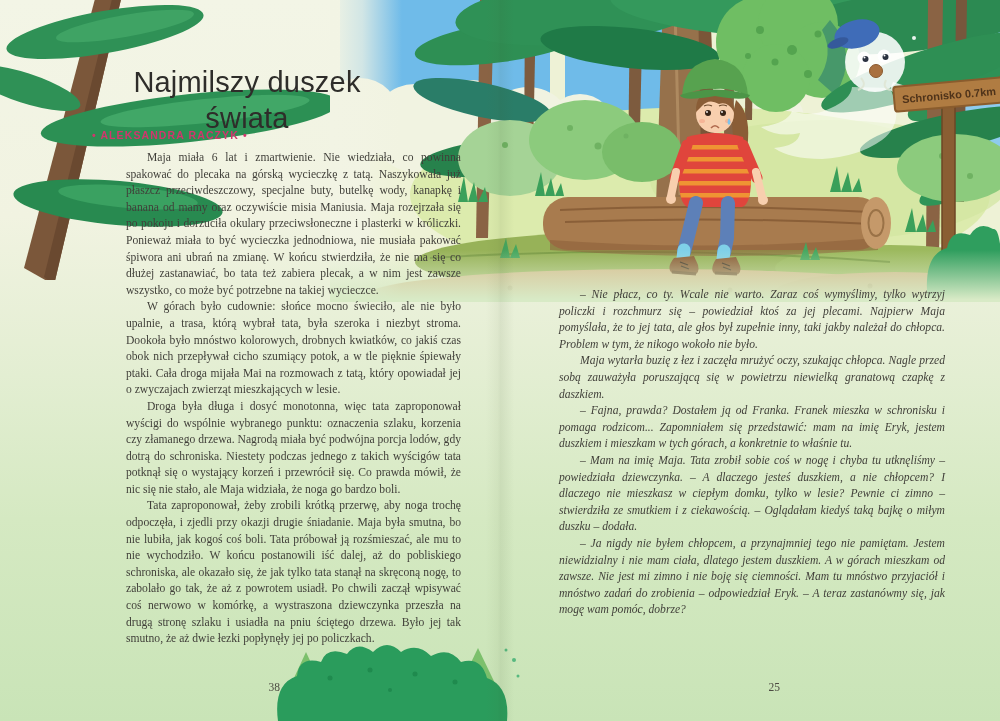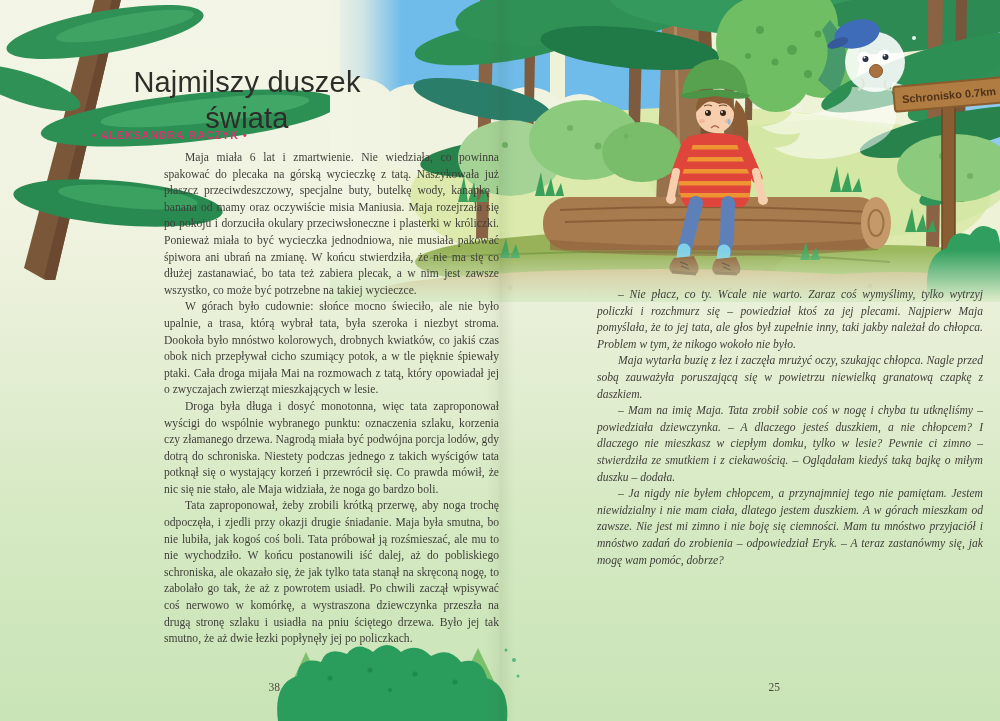--- a/index.html
+++ b/index.html
@@ -9,21 +9,21 @@
     font-family:"Liberation Serif", serif;
   }
   .seam{position:absolute;left:486px;top:0;width:28px;height:721px;
     background:linear-gradient(90deg,rgba(80,100,50,0) 0%,rgba(80,100,50,.06) 42%,rgba(60,80,40,.09) 52%,rgba(80,100,50,0) 100%);}
   .title{position:absolute;left:92px;top:46px;width:310px;text-align:center;
     font-family:"Liberation Sans",sans-serif;font-weight:400;font-size:29px;line-height:1.22;
     color:#2e2d2a;letter-spacing:.2px;}
   .byline{position:absolute;left:92px;top:129px;width:310px;text-align:left;
     font-family:"Liberation Sans",sans-serif;font-weight:700;font-size:10.5px;
     letter-spacing:1.1px;color:#d2356d;}
-  .col{position:absolute;margin-left:38px;}
+  .col{position:absolute;}
   .col-left{left:126px;top:150px;width:335px;}
   .col-right{left:559px;top:287px;width:386px;font-style:italic;}
   p.story{margin:0;font-size:11.6px;line-height:16.6px;text-align:justify;
     text-indent:21px;color:#403f39;hyphens:auto;}
   .pagenum{position:absolute;top:681px;width:60px;text-align:right;
     font-size:11.5px;color:#4c4b42;}
   .pagenum-left{left:220px;}
   .pagenum-right{left:720px;}
   .illustration{position:absolute;left:330px;top:0;width:670px;height:302px;}
   .corner-tree{position:absolute;left:0;top:0;width:350px;height:280px;}
@@ -295,20 +295,21 @@
   <div class="col col-left">
     <p class="story">Maja miała 6 lat i zmartwienie. Nie wiedziała, co powinna spakować do plecaka na górską wycieczkę z tatą. Naszykowała już płaszcz przeciwdeszczowy, specjalne buty, butelkę wody, kanapkę i banana od mamy oraz oczywiście misia Maniusia. Maja rozejrzała się po pokoju i dorzuciła okulary przeciwsłoneczne i plasterki w króliczki. Ponieważ miała to być wycieczka jednodniowa, nie musiała pakować śpiwora ani ubrań na zmianę. W końcu stwierdziła, że nie ma się co dłużej zastanawiać, bo tata też zabiera plecak, a w nim jest zawsze wszystko, co może być potrzebne na takiej wycieczce.</p>
     <p class="story">W górach było cudownie: słońce mocno świeciło, ale nie było upalnie, a trasa, którą wybrał tata, była szeroka i niezbyt stroma. Dookoła było mnóstwo kolorowych, drobnych kwiatków, co jakiś czas obok nich przepływał cicho szumiący potok, a w tle pięknie śpiewały ptaki. Cała droga mijała Mai na rozmowach z tatą, który opowiadał jej o zwyczajach zwierząt mieszkających w lesie.</p>
     <p class="story">Droga była długa i dosyć monotonna, więc tata zaproponował wyścigi do wspólnie wybranego punktu: oznaczenia szlaku, korzenia czy złamanego drzewa. Nagrodą miała być podwójna porcja lodów, gdy dotrą do schroniska. Niestety podczas jednego z takich wyścigów tata potknął się o wystający korzeń i przewrócił się. Co prawda mówił, że nic się nie stało, ale Maja widziała, że noga go bardzo boli.</p>
     <p class="story">Tata zaproponował, żeby zrobili krótką przerwę, aby noga trochę odpoczęła, i zjedli przy okazji drugie śniadanie. Maja była smutna, bo nie lubiła, jak kogoś coś boli. Tata próbował ją rozśmieszać, ale mu to nie wychodziło. W końcu postanowili iść dalej, aż do pobliskiego schroniska, ale okazało się, że jak tylko tata stanął na skręconą nogę, to zabolało go tak, że aż z powrotem usiadł. Po chwili zaczął wpisywać coś nerwowo w komórkę, a wystraszona dziewczynka przeszła na drugą stronę szlaku i usiadła na pniu ściętego drzewa. Było jej tak smutno, że aż dwie łezki popłynęły jej po policzkach.</p>
   </div>
 
   <div class="col col-right">
     <p class="story">– Nie płacz, co ty. Wcale nie warto. Zaraz coś wymyślimy, tylko wytrzyj policzki i rozchmurz się – powiedział ktoś za jej plecami. Najpierw Maja pomyślała, że to jej tata, ale głos był zupełnie inny, taki jakby należał do chłopca. Problem w tym, że nikogo wokoło nie było.</p>
     <p class="story">Maja wytarła buzię z łez i zaczęła mrużyć oczy, szukając chłopca. Nagle przed sobą zauważyła poruszającą się w powietrzu niewielką granatową czapkę z daszkiem.</p>
+    <p class="story">– Fajna, prawda? Dostałem ją od Franka. Franek mieszka w schronisku i pomaga rodzicom... Zapomniałem się przedstawić: mam na imię Eryk, jestem duszkiem i mieszkam w tych górach, a konkretnie to właśnie tu.</p>
     <p class="story">– Mam na imię Maja. Tata zrobił sobie coś w nogę i chyba tu utknęliśmy – powiedziała dziewczynka. – A dlaczego jesteś duszkiem, a nie chłopcem? I dlaczego nie mieszkasz w ciepłym domku, tylko w lesie? Pewnie ci zimno – stwierdziła ze smutkiem i z ciekawością. – Oglądałam kiedyś taką bajkę o miłym duszku – dodała.</p>
     <p class="story">– Ja nigdy nie byłem chłopcem, a przynajmniej tego nie pamiętam. Jestem niewidzialny i nie mam ciała, dlatego jestem duszkiem. A w górach mieszkam od zawsze. Nie jest mi zimno i nie boję się ciemności. Mam tu mnóstwo przyjaciół i mnóstwo zadań do zrobienia – odpowiedział Eryk. – A teraz zastanówmy się, jak mogę wam pomóc, dobrze?</p>
   </div>
 
   <div class="pagenum pagenum-left">38</div>
   <div class="pagenum pagenum-right">25</div>
 
 </div>
 
 </body></html>

